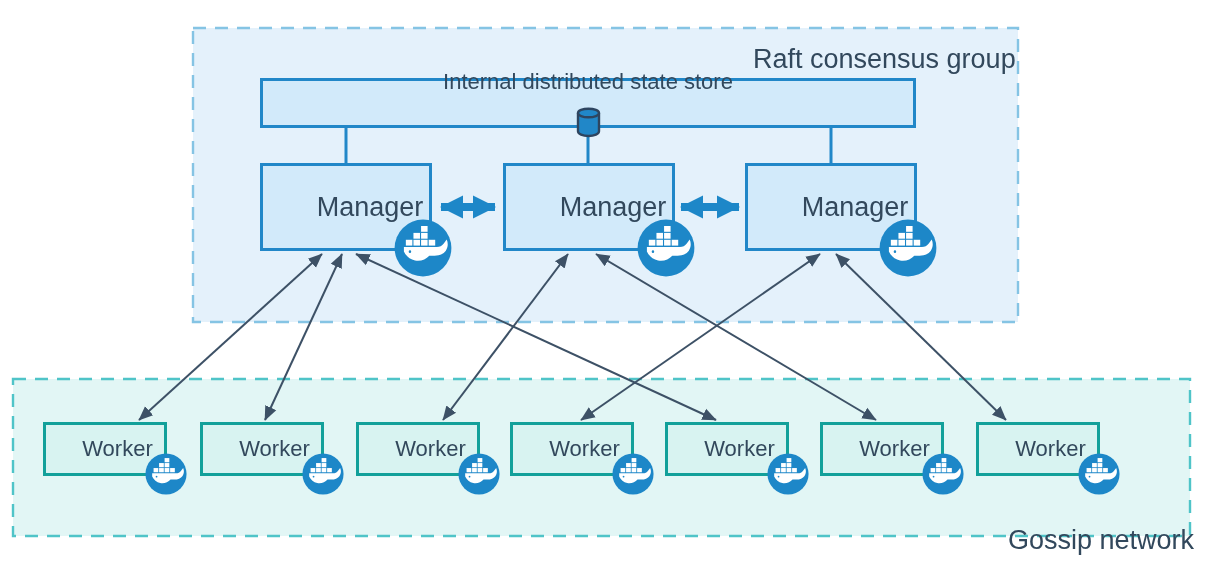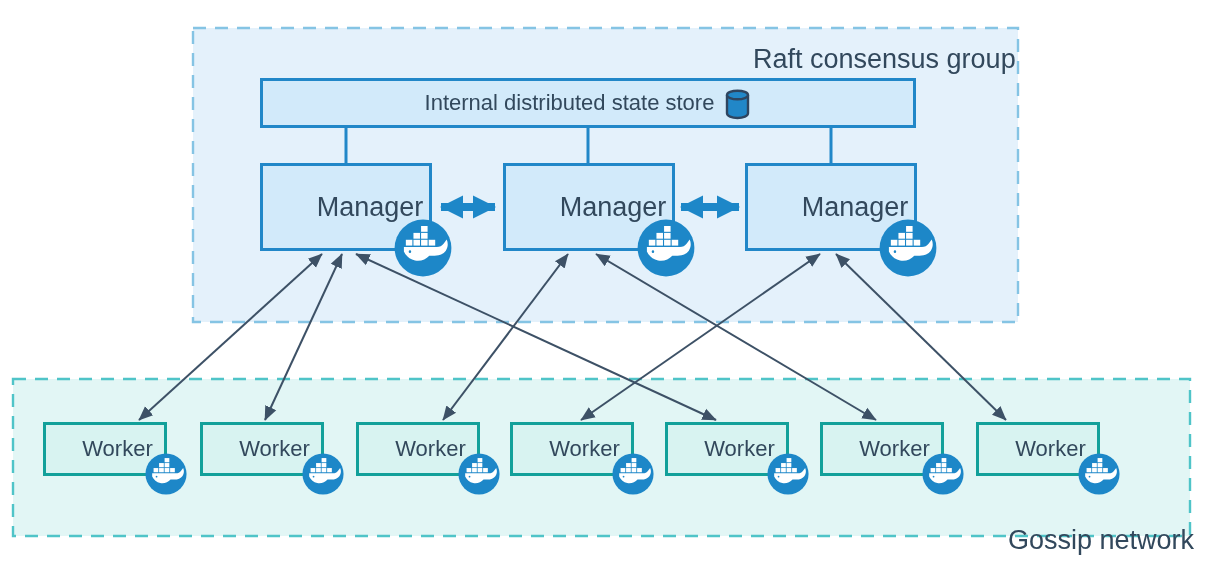--- a/index.html
+++ b/index.html
@@ -7,20 +7,21 @@
     position:relative;width:1207px;height:566px;background:#ffffff;overflow:hidden;
     font-family:"Liberation Sans", sans-serif;color:#32485c;
   }
   #edge-layer{position:absolute;left:0;top:0;z-index:0;}
   .grp-label{position:absolute;z-index:1;font-size:27px;color:#32485c;white-space:nowrap;}
   #raft-label{left:753px;top:44px;}
   #gossip-label{left:1008px;top:525px;}
   .box{
     position:absolute;z-index:1;display:flex;align-items:center;justify-content:center;
     box-sizing:border-box;
+    flex-direction:column;
   }
   #store-box{
     left:260px;top:78px;width:656px;height:50px;
     background:#d2eafa;border:3px solid #2187c8;gap:10px;font-size:22px;
   }
   .manager-box{
     top:163px;width:172px;height:88px;
     background:#d2eafa;border:3px solid #2187c8;font-size:27px;padding-left:48px;
   }
   .worker-box{

